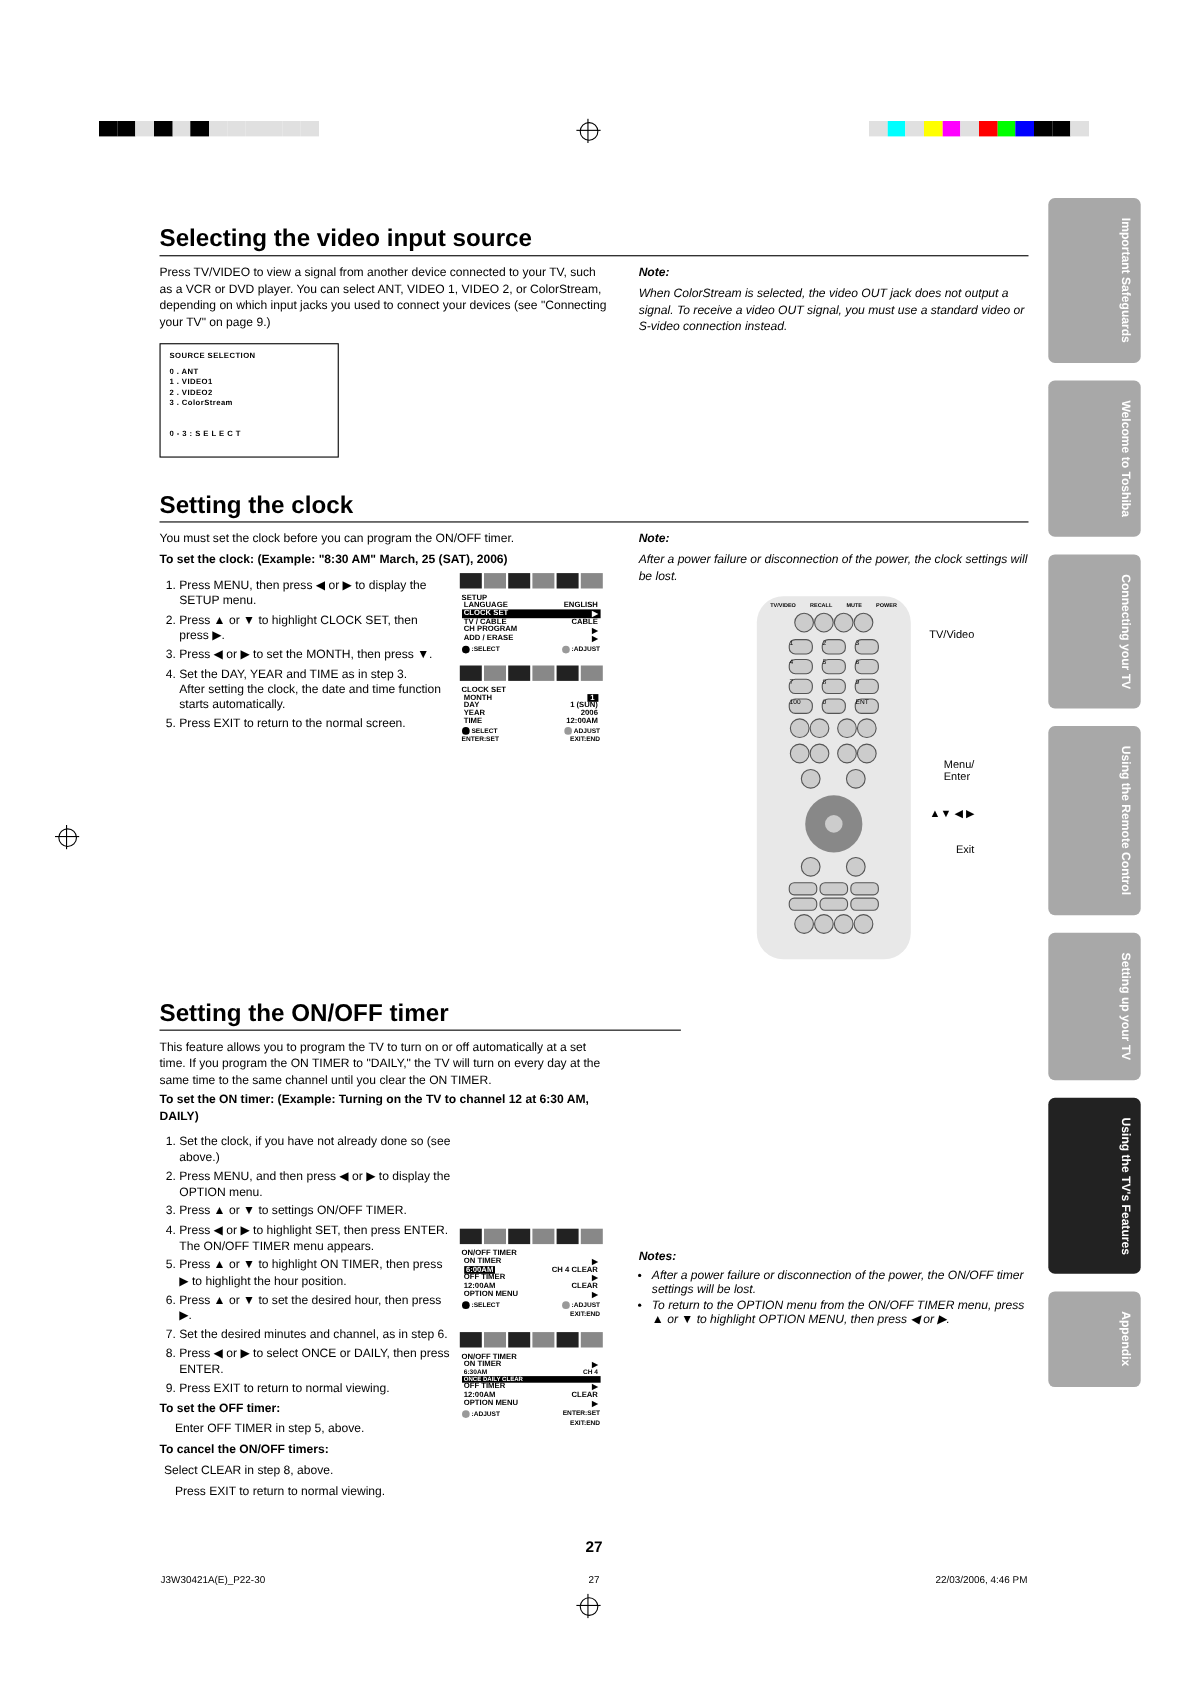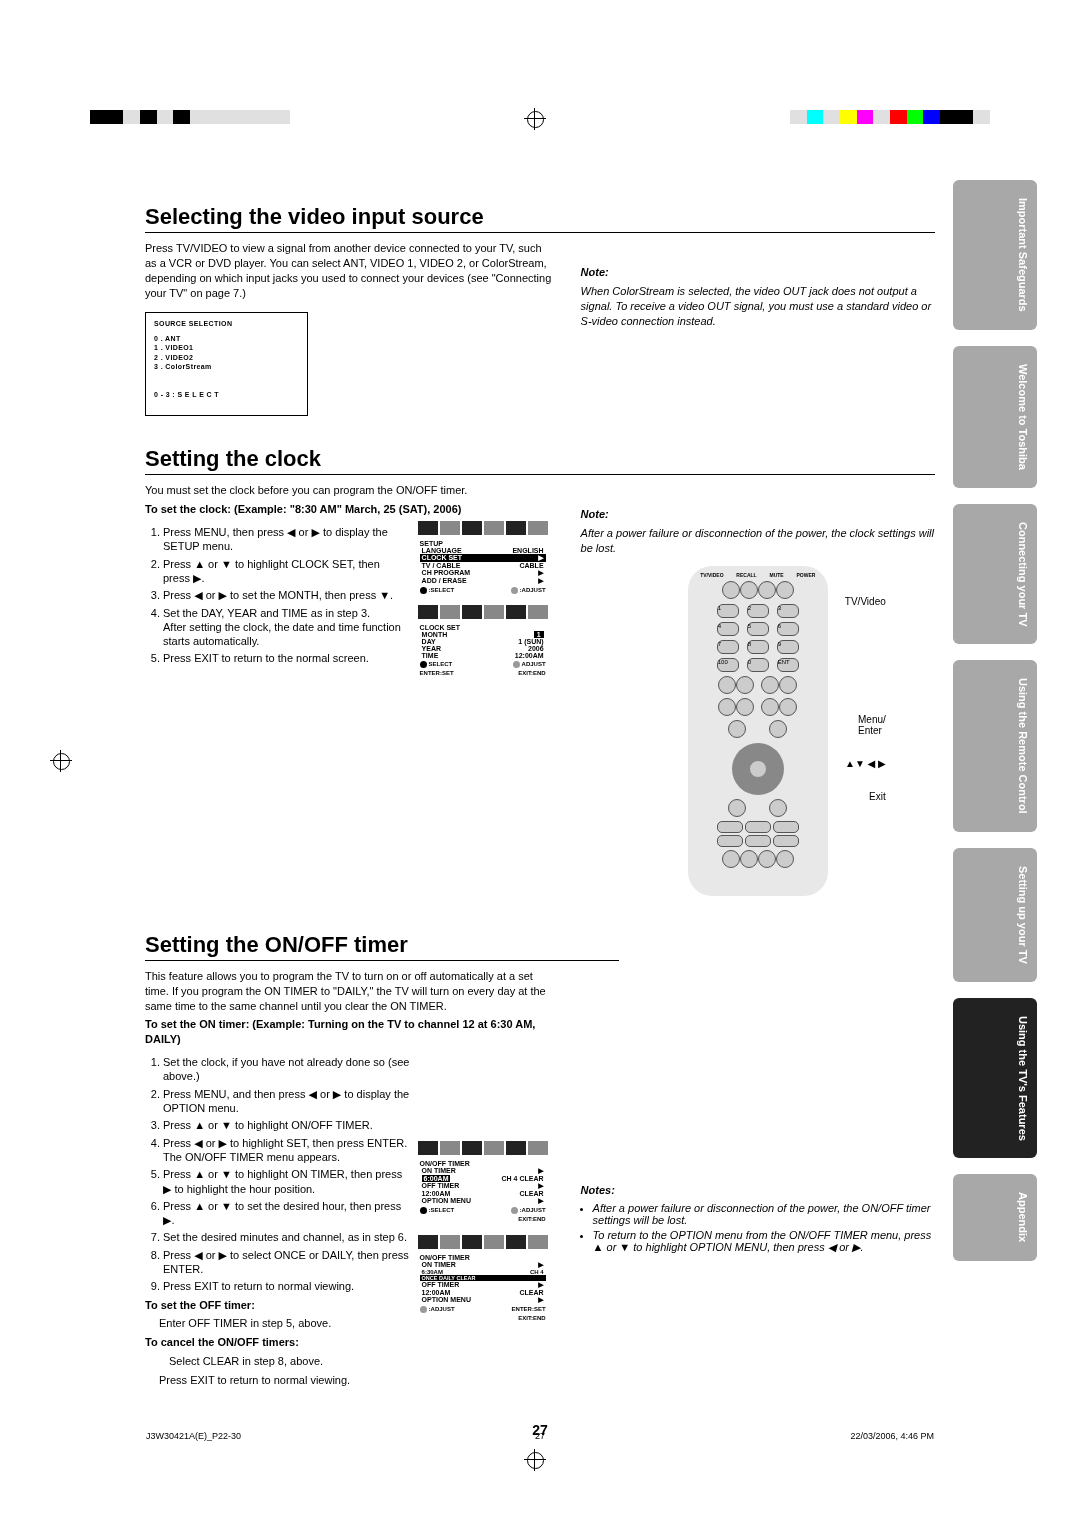--- a/index.html
+++ b/index.html
@@ -41,21 +41,21 @@
   .reg-bottom{bottom:60px;left:524px;}
   h2 {
     font-size: 22px;
     font-weight: bold;
     margin: 24px 0 4px 0;
     border-bottom: 1px solid #000;
     padding-bottom: 2px;
   }
   .two-col { display:flex; gap: 28px; }
   .left-col { flex: 1.15; }
-  .right-col { flex: 1; margin-top: 24px; }
+  .right-col { flex: 1; }
   p { margin: 4px 0; line-height: 1.35; }
   .italic { font-style: italic; }
   .bold { font-weight: bold; }
   ol { margin: 4px 0 4px 18px; padding:0; }
   ol li { margin-bottom: 3px; line-height:1.3; }
   .boxed-menu {
     border: 1px solid #000;
     padding: 6px 8px;
     font-size: 7px;
     font-family: Arial, sans-serif;
@@ -208,21 +208,21 @@
   <div class="tab dark">Using the TV's
 Features</div>
   <div class="tab grey">Appendix</div>
 </div>
 
 <div class="page">
 
   <h2>Selecting the video input source</h2>
   <div class="two-col">
     <div class="left-col">
-      <p>Press TV/VIDEO to view a signal from another device connected to your TV, such as a VCR or DVD player. You can select ANT, VIDEO 1, VIDEO 2, or ColorStream, depending on which input jacks you used to connect your devices (see "Connecting your TV" on page 7.)</p>
+      <p>Press TV/VIDEO to view a signal from another device connected to your TV, such as a VCR or DVD player. You can select ANT, VIDEO 1, VIDEO 2, or ColorStream, depending on which input jacks you used to connect your devices (see "Connecting your TV" on page 9.)</p>
       <div class="with-caption">
         <div class="boxed-menu menu-source">
           <div>SOURCE SELECTION</div>
           <div style="margin-top:5px;">
             <div>0 . ANT</div>
             <div>1 . VIDEO1</div>
             <div>2 . VIDEO2</div>
             <div>3 . ColorStream</div>
           </div>
           <div style="margin-top:18px;">0 - 3 : S E L E C T</div>
@@ -390,32 +390,32 @@
   <h2 style="width:60%;">Setting the ON/OFF timer</h2>
   <div class="two-col">
     <div class="left-col">
       <p>This feature allows you to program the TV to turn on or off automatically at a set time. If you program the ON TIMER to "DAILY," the TV will turn on every day at the same time to the same channel until you clear the ON TIMER.</p>
       <p class="bold">To set the ON timer: (Example: Turning on the TV to channel 12 at 6:30 AM, DAILY)</p>
       <div class="clock-block">
         <div class="clock-left">
           <ol>
             <li>Set the clock, if you have not already done so (see above.)</li>
             <li>Press MENU, and then press ◀ or ▶ to display the OPTION menu.</li>
-            <li>Press ▲ or ▼ to highlight ON/OFF TIMER.</li>
+            <li>Press ▲ or ▼ to settings ON/OFF TIMER.</li>
             <li>Press ◀ or ▶ to highlight SET, then press ENTER. The ON/OFF TIMER menu appears.</li>
             <li>Press ▲ or ▼ to highlight ON TIMER, then press ▶ to highlight the hour position.</li>
             <li>Press ▲ or ▼ to set the desired hour, then press ▶.</li>
             <li>Set the desired minutes and channel, as in step 6.</li>
             <li>Press ◀ or ▶ to select ONCE or DAILY, then press ENTER.</li>
             <li>Press EXIT to return to normal viewing.</li>
           </ol>
           <p class="bold">To set the OFF timer:</p>
           <p style="margin-left:14px;">Enter OFF TIMER in step 5, above.</p>
           <p class="bold">To cancel the ON/OFF timers:</p>
-          <p style="margin-left:24px;">Select CLEAR in step 8, above.</p>
+          <p style="margin-left:4px;">Select CLEAR in step 8, above.</p>
           <p style="margin-left:14px;">Press EXIT to return to normal viewing.</p>
         </div>
         <div class="clock-right">
           <div style="height:90px;"></div>
           <div class="menu-osd">
             <div class="osd-tabs">
                 <div class="osd-tab dark"></div>
                 <div class="osd-tab"></div>
                 <div class="osd-tab dark"></div>
                 <div class="osd-tab"></div>

